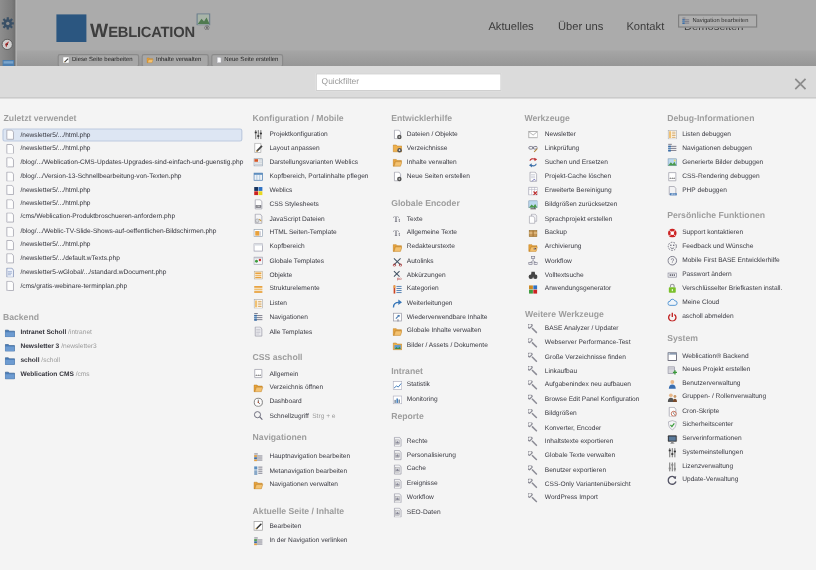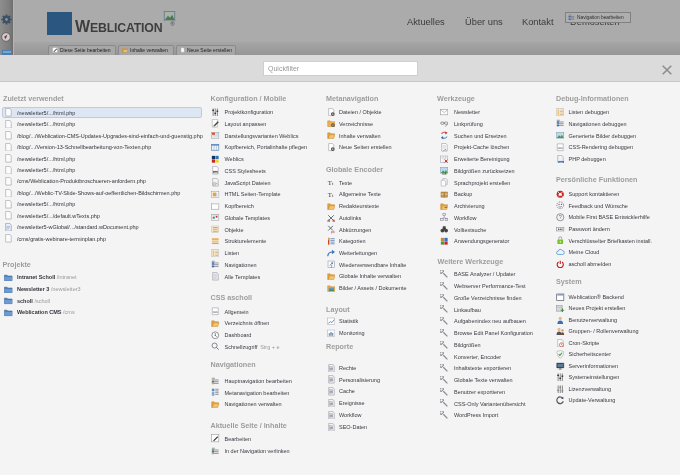--- a/index.html
+++ b/index.html
@@ -161,21 +161,21 @@
     </svg>
     <span>/newsletter5-wGlobal/.../standard.wDocument.php</span>
   </div>
 <div class="it c1" style="left:4.0px;top:234.1px">
     <svg class="ic" width="8.5" height="8.5" viewBox="0 0 10 10">
       <path d="M2 0.5h5l1.5 2v7H2z" fill="#fdfdfd" stroke="#9a9aa6" stroke-width="0.7"></path>
       <path d="M2 7.5 L3.8 9.5 H2z" fill="#d8d8e0"></path>
     </svg>
     <span>/cms/gratis-webinare-terminplan.php</span>
   </div>
-<div class="h" style="left:2.5px;top:259.5px">Projekte</div>
+<div class="h" style="left:2.5px;top:259.5px">Backend</div>
 <div class="it c1" style="left:4.0px;top:272.5px">
     <svg class="ic" width="8.5" height="8.5" viewBox="0 0 10 10">
       <path d="M0.5 2.5h3l1 1h5v5.5h-9z" fill="#4a7cb8" stroke="#2f5a8c" stroke-width="0.6"></path>
       <path d="M0.5 4.5h9v4.5h-9z" fill="#6d9bd1"></path>
     </svg>
     <span><b>Intranet Scholl</b> <i class="gr">/intranet</i></span>
   </div>
 <div class="it c1" style="left:4.0px;top:284.3px">
     <svg class="ic" width="8.5" height="8.5" viewBox="0 0 10 10">
       <path d="M0.5 2.5h3l1 1h5v5.5h-9z" fill="#4a7cb8" stroke="#2f5a8c" stroke-width="0.6"></path>
@@ -392,21 +392,21 @@
   </div>
 <div class="it c2" style="left:211.0px;top:446.3px">
     <svg class="ic" width="8.5" height="8.5" viewBox="0 0 10 10">
       <path d="M1 1.5h3.5M1 3.5h8M1 5.5h8M1 7.5h8" stroke="#667" stroke-width="0.8"></path>
       <rect x="1" y="2.8" width="2.6" height="1.6" fill="#44a044"></rect>
       <rect x="1" y="4.9" width="2.6" height="1.6" fill="#3a6ea8"></rect>
       <rect x="1" y="7" width="2.6" height="1.6" fill="#e8a13c"></rect>
     </svg>
     <span>In der Navigation verlinken</span>
   </div>
-<div class="h" style="left:326.0px;top:93.7px">Metanavigation</div>
+<div class="h" style="left:326.0px;top:93.7px">Entwicklerhilfe</div>
 <div class="it c3" style="left:326.5px;top:107.5px">
     <svg class="ic" width="8.5" height="8.5" viewBox="0 0 10 10">
       <path d="M2 0.5h4.5l1.5 2v6.5H2z" fill="#fff" stroke="#9a9aa6" stroke-width="0.7"></path>
       <circle cx="6.8" cy="7.2" r="2.2" fill="#555"></circle>
       <circle cx="6.8" cy="7.2" r="0.8" fill="#eee"></circle>
     </svg>
     <span>Dateien / Objekte</span>
   </div>
 <div class="it c3" style="left:326.5px;top:119.2px">
     <svg class="ic" width="8.5" height="8.5" viewBox="0 0 10 10">
@@ -500,21 +500,21 @@
     <span>Globale Inhalte verwalten</span>
   </div>
 <div class="it c3" style="left:326.5px;top:283.5px">
     <svg class="ic" width="8.5" height="8.5" viewBox="0 0 10 10">
       <path d="M0.8 2.2h3l0.8 1h4.6v5.6H0.8z" fill="#eeb14f" stroke="#bf7f1f" stroke-width="0.5"></path>
       <rect x="2" y="4.2" width="6.2" height="4" fill="#5a9ad0"></rect>
       <path d="M2.3 8 4 6l1.5 1.5L7 5.8l1.2 2.2z" fill="#3f8a3f"></path>
     </svg>
     <span>Bilder / Assets / Dokumente</span>
   </div>
-<div class="h" style="left:326.0px;top:304.9px">Layout</div>
+<div class="h" style="left:326.0px;top:304.9px">Intranet</div>
 <div class="it c3" style="left:326.5px;top:316.9px">
     <svg class="ic" width="8.5" height="8.5" viewBox="0 0 10 10">
       <rect x="0.8" y="1.2" width="8.4" height="7.6" fill="#fff" stroke="#aab" stroke-width="0.6"></rect>
       <path d="M1.6 7.5 4 5.5 5.8 6.5 8.6 3" stroke="#3a78b8" stroke-width="0.9" fill="none"></path>
     </svg>
     <span>Statistik</span>
   </div>
 <div class="it c3" style="left:326.5px;top:328.7px">
     <svg class="ic" width="8.5" height="8.5" viewBox="0 0 10 10">
       <rect x="0.8" y="1.2" width="8.4" height="7.6" fill="#fff" stroke="#aab" stroke-width="0.6"></rect>

